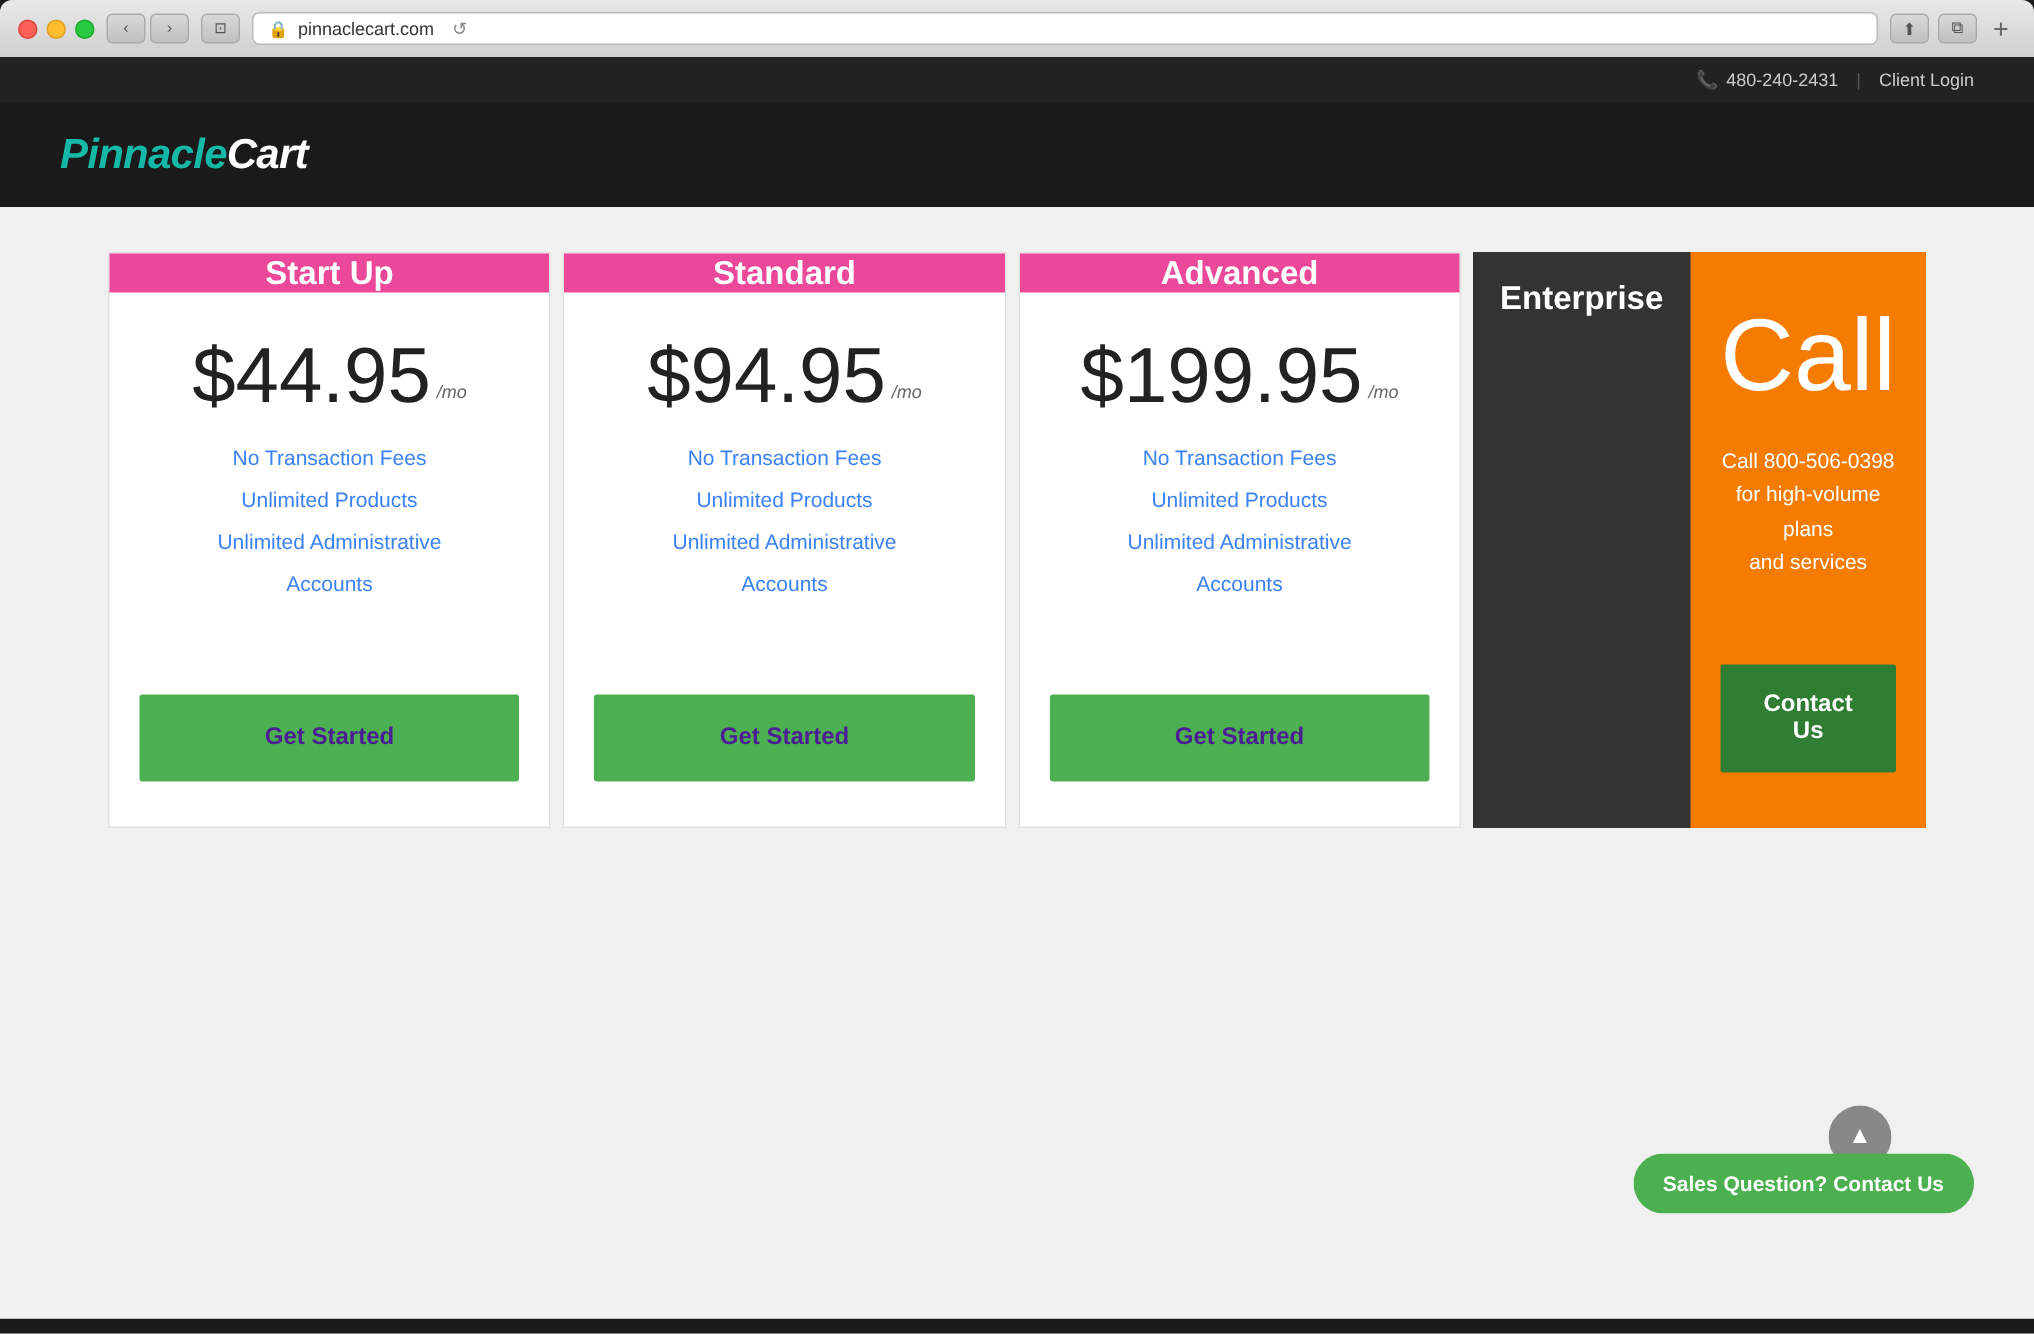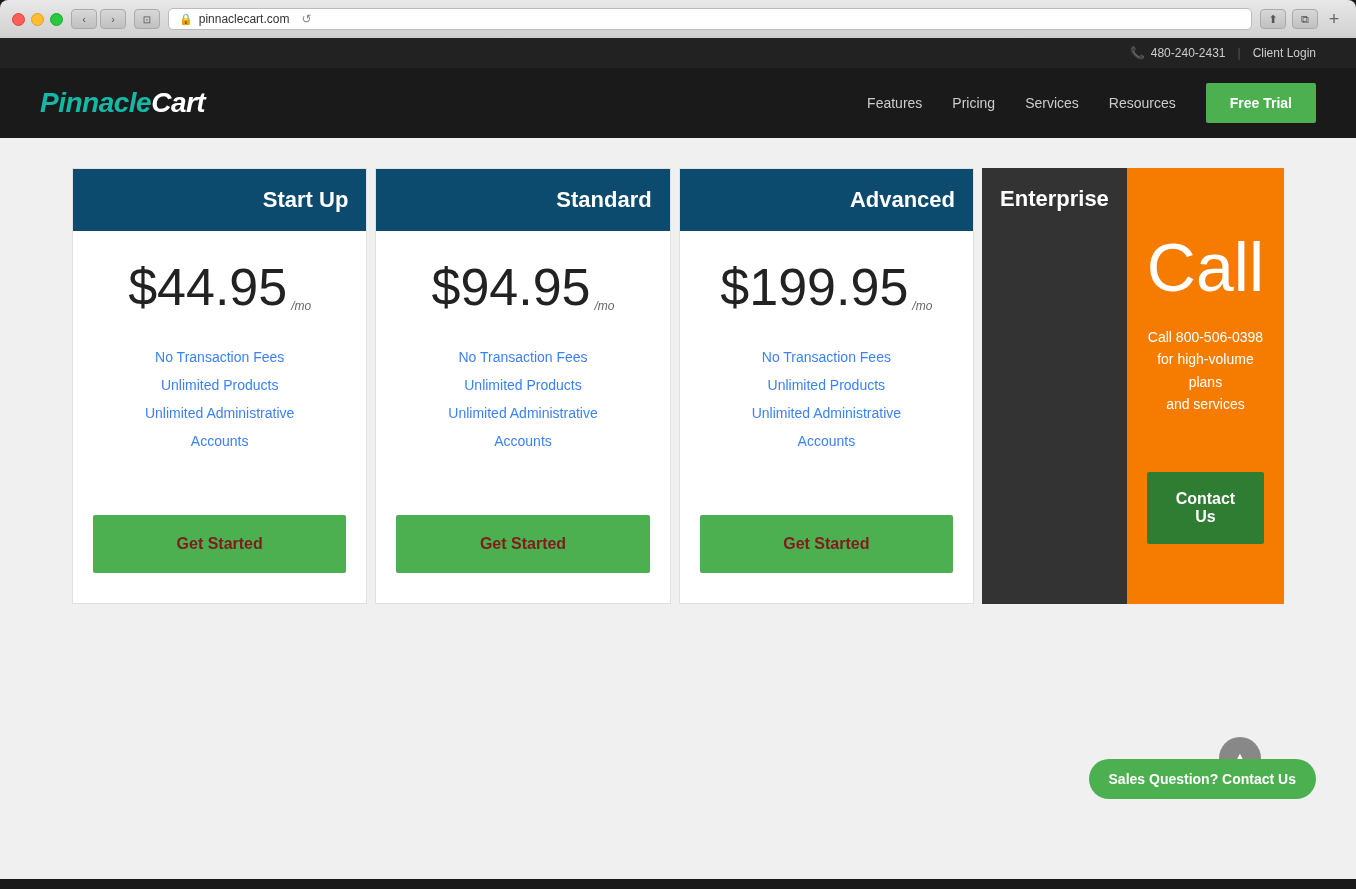--- a/index.html
+++ b/index.html
@@ -245,40 +245,39 @@
     .plan-card {
       background: white;
       flex: 1;
       display: flex;
       flex-direction: column;
       border: 1px solid #e0e0e0;
       margin: 0 4px;
     }
 
     .plan-header {
-      background: #0c4a6e;
-      color: white;
-      text-align: right;
-      padding: 18px;
+      background: #ec4899;
+      color: white;
+      text-align: center;
       font-size: 22px;
       font-weight: 600;
     }
 
     .plan-body {
       flex: 1;
       padding: 30px 20px;
       display: flex;
       flex-direction: column;
       align-items: center;
     }
 
     .price-container {
       display: flex;
-      align-items: flex-end;
-      margin-bottom: 30px;
+      align-items: center;
+      margin-bottom: 14px;
     }
 
     .price-amount {
       font-size: 52px;
       font-weight: 300;
       color: #222;
       line-height: 1;
     }
 
     .price-period {
@@ -296,21 +295,21 @@
       line-height: 2;
       margin-bottom: 30px;
     }
 
     .plan-footer {
       padding: 0 20px 30px;
     }
 
     .get-started-btn {
       background: #4caf50;
-      color: #7f1d1d;
+      color: #4c1d95;
       width: 100%;
       padding: 20px;
       border: none;
       font-size: 16px;
       font-weight: 600;
       cursor: pointer;
       border-radius: 2px;
     }
 
     
@@ -326,25 +325,25 @@
       background: #333;
       color: white;
       text-align: center;
       padding: 18px;
       font-size: 22px;
       font-weight: 600;
     }
 
     .enterprise-body {
       flex: 1;
-      padding: 12px 20px;
+      padding: 30px 20px;
       display: flex;
       flex-direction: column;
       align-items: center;
-      justify-content: center;
+      justify-content: flex-start;
       text-align: center;
     }
 
     .call-text {
       font-size: 68px;
       color: white;
       font-weight: 300;
       margin-bottom: 20px;
     }
 
@@ -382,21 +381,21 @@
       justify-content: center;
       color: white;
       font-size: 16px;
       cursor: pointer;
       z-index: 100;
     }
 
     
     .sales-contact-bar {
       position: fixed;
-      bottom: 90px;
+      bottom: 80px;
       right: 40px;
       background: #4caf50;
       color: white;
       padding: 12px 20px;
       border-radius: 25px;
       font-size: 14px;
       font-weight: 600;
       cursor: pointer;
       z-index: 100;
     }
@@ -437,27 +436,20 @@
       <span>480-240-2431</span>
     </div>
     <span class="divider">|</span>
     <a class="client-login">Client Login</a>
   </div>
 
   <div class="main-nav">
     <div class="logo">
       <span class="logo-pinnacle">Pinnacle</span>
       <span class="logo-cart">Cart</span>
-    </div>
-    <div class="nav-links">
-      <a class="nav-link">Features</a>
-      <a class="nav-link">Pricing</a>
-      <a class="nav-link">Services</a>
-      <a class="nav-link">Resources</a>
-      <button class="free-trial-btn">Free Trial</button>
     </div>
   </div>
 
   <div class="pricing-content">
     <div class="pricing-grid">
 
       <div class="plan-card">
         <div class="plan-header">Start Up</div>
         <div class="plan-body">
           <div class="price-container">

